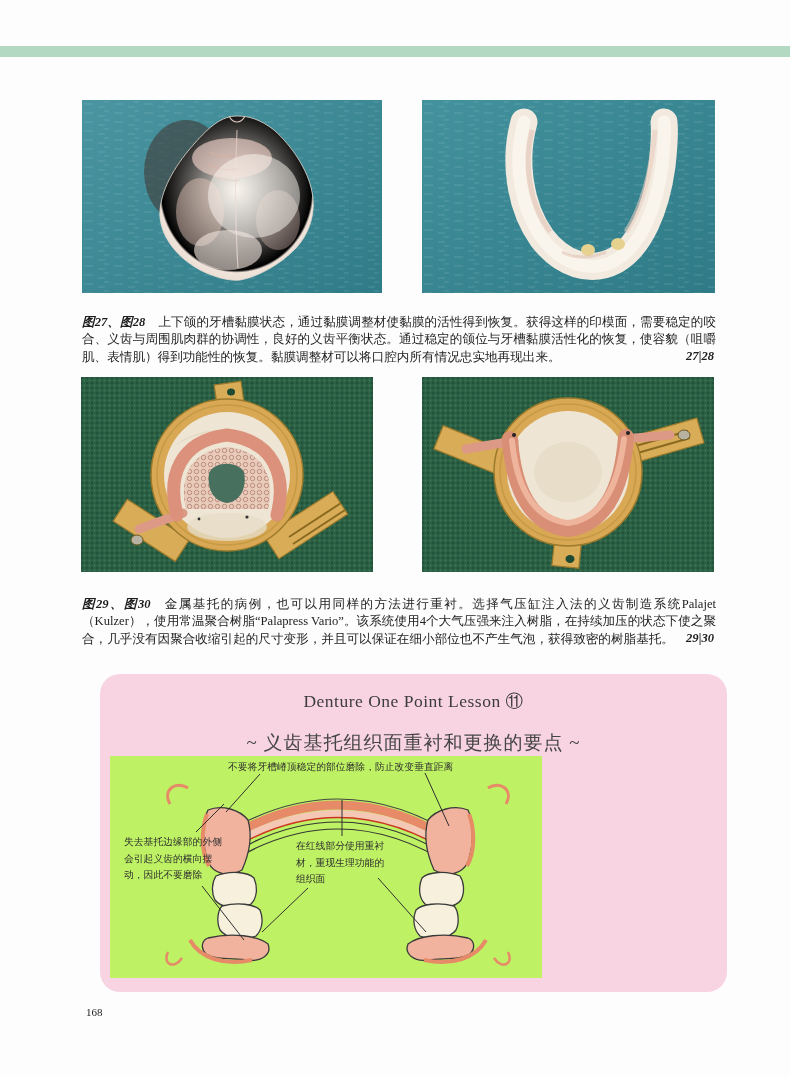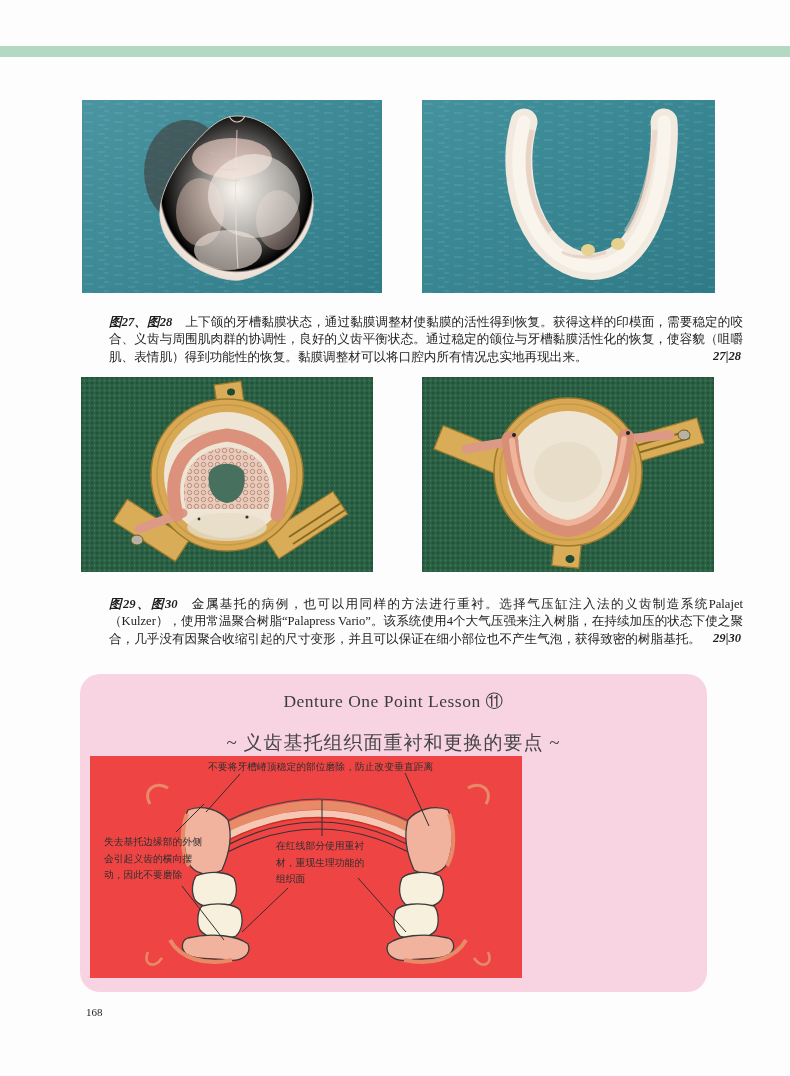--- a/index.html
+++ b/index.html
@@ -6,36 +6,36 @@
   .page{
     position:relative;width:790px;height:1076px;background:#fdfdfd;
     font-family:"Liberation Serif","DejaVu Serif",serif;color:#1f1f1f;
     overflow:hidden;
   }
   .topbar{position:absolute;left:0;top:46px;width:790px;height:11px;background:#b4d9c2;}
   .photo{position:absolute;overflow:hidden;}
   .photo svg{display:block;width:100%;height:100%;}
   .caption{
     position:absolute;left:82px;width:634px;font-size:12.6px;line-height:17.6px;
-    text-align:justify;color:#1d1d1d;margin-left:27px;
+    text-align:justify;color:#1d1d1d;
   }
   .cap-label{font-weight:bold;font-style:italic;margin-right:13px;white-space:nowrap;}
   .figref{position:absolute;right:2px;bottom:1px;font-style:italic;font-weight:bold;font-size:12.6px;}
   .lesson{
-    position:absolute;left:80px;top:674px;width:627px;height:318px;
+    position:absolute;left:100px;top:674px;width:627px;height:318px;
     background:#f8d4e2;border-radius:20px;
   }
   .lesson-title{
     margin-top:15px;text-align:center;font-size:17.5px;color:#3c3c3c;letter-spacing:.5px;
   }
   .lesson-subtitle{
     margin-top:17px;text-align:center;font-size:19px;color:#454545;letter-spacing:1px;
   }
   .diagram{
-    position:absolute;left:10px;top:82px;width:432px;height:222px;background:#ef4444;
+    position:absolute;left:10px;top:82px;width:432px;height:222px;background:#bef264;
   }
   .diagram svg{position:absolute;left:0;top:0;width:432px;height:222px;}
   .anno{position:absolute;font-size:9.8px;line-height:16.5px;color:#2e2e2e;white-space:pre-line;}
   .anno-top{left:118px;top:3px;white-space:nowrap;}
   .anno-left{left:14px;top:78px;}
   .anno-mid{left:186px;top:82px;}
   .anno-bottom{left:0;top:200px;width:432px;text-align:center;white-space:nowrap;}
   .lesson-body{
     position:absolute;left:450px;top:173px;width:170px;
     font-size:13px;line-height:18.6px;text-align:justify;text-indent:2em;color:#2b2b2b;

